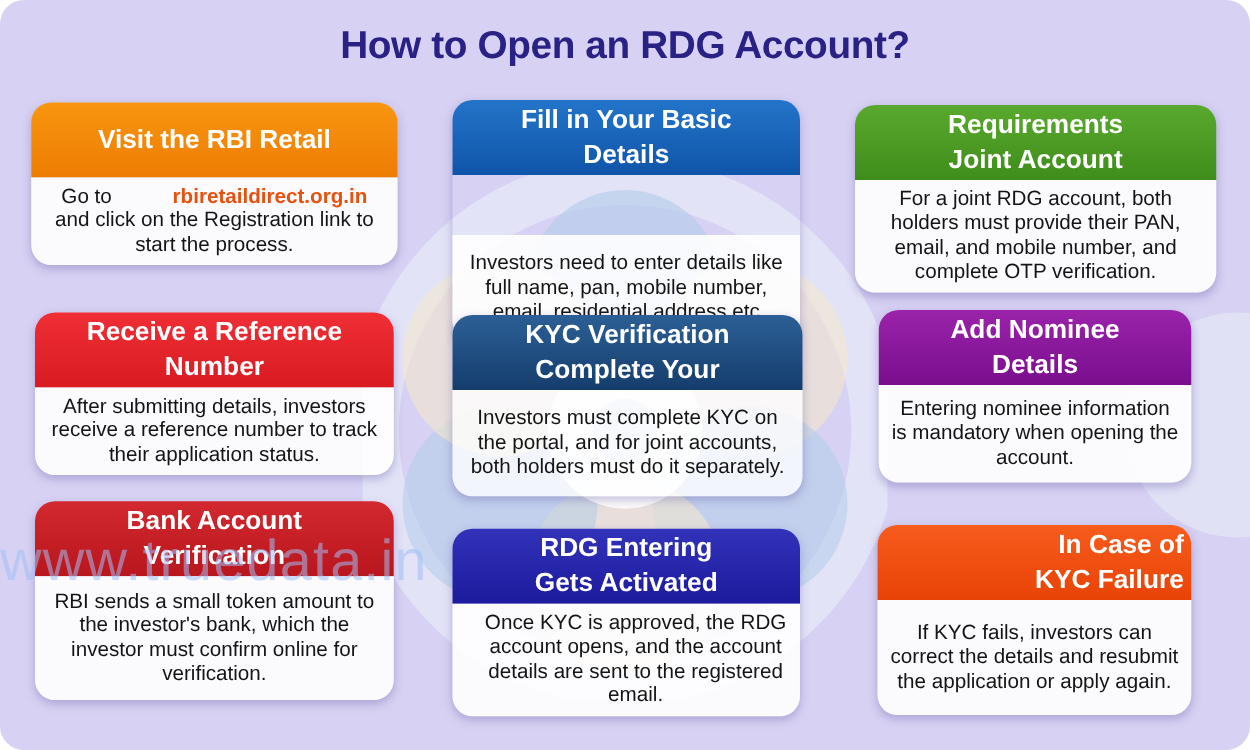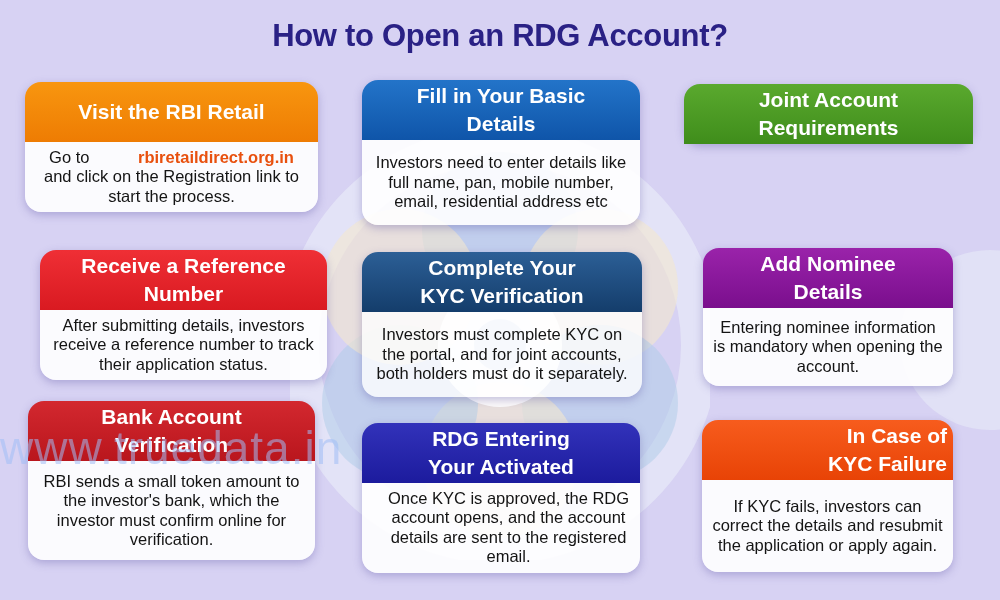--- a/index.html
+++ b/index.html
@@ -1,19 +1,20 @@
 <!DOCTYPE html>
 <html><head>
 <meta charset="utf-8">
 <style>
   html,body{margin:0;padding:0;}
   .page{
     position:relative;width:1000px;height:600px;overflow:hidden;
     font-family:"Liberation Sans",sans-serif;
     background:#d7d2f3;
+    border-radius:19px;
   }
   .page-title{
     position:absolute;top:18px;left:0;width:100%;text-align:center;
     font-size:31px;font-weight:bold;letter-spacing:-0.3px;z-index:2;
   }
   .bg-ring{position:absolute;border-radius:50%;z-index:0;}
   .flower{position:absolute;left:290px;top:130px;z-index:1;}
   .card{
     position:absolute;z-index:2;border-radius:16px;
     box-shadow:0 3px 8px rgba(90,80,160,0.35);
@@ -66,46 +67,49 @@
     <div class="card-body" style="min-height:69px;">
       <div class="body-text"><span>Go to </span><a class="site-link" style="color: rgb(232, 80, 14);">rbiretaildirect.org.in</a><span> and click on the Registration link to start the process.</span></div>
     </div>
   </div>
 
   <div class="card" style="left:362px;top:80px;width:278px;">
     <div class="card-header" style="background: linear-gradient(rgb(35, 116, 201), rgb(15, 85, 169));">
       <span>Fill in Your Basic</span>
       <span>Details</span>
     </div>
-    <div class="card-body" style="min-height:85px;">
+    <div class="card-body" style="min-height:85px;margin-top:48px;">
       <div class="body-text">Investors need to enter details like full name, pan, mobile number, email, residential address etc</div>
     </div>
   </div>
 
   <div class="card" style="left:684px;top:84px;width:289px;">
     <div class="card-header" style="background: linear-gradient(rgb(90, 169, 46), rgb(63, 141, 27));">
+      <span>Requirements</span>
       <span>Joint Account</span>
-      <span>Requirements</span>
+    </div>
+    <div class="card-body" style="min-height:77px;">
+      <div class="body-text">For a joint RDG account, both holders must provide their PAN, email, and mobile number, and complete OTP verification.</div>
     </div>
   </div>
 
-  <div class="card" style="left:40px;top:250px;width:287px;">
+  <div class="card" style="left:28px;top:250px;width:287px;">
     <div class="card-header" style="background: linear-gradient(rgb(239, 47, 53), rgb(217, 26, 33));">
       <span>Receive a Reference</span>
       <span>Number</span>
     </div>
     <div class="card-body" style="min-height:68px;">
       <div class="body-text">After submitting details, investors receive a reference number to track their application status.</div>
     </div>
   </div>
 
   <div class="card" style="left:362px;top:252px;width:280px;">
     <div class="card-header" style="background: linear-gradient(rgb(44, 95, 150), rgb(20, 61, 107));">
+      <span>KYC Verification</span>
       <span>Complete Your</span>
-      <span>KYC Verification</span>
     </div>
     <div class="card-body" style="min-height:85px;background:rgba(255,255,255,0.78);">
       <div class="body-text">Investors must complete KYC on the portal, and for joint accounts, both holders must do it separately.</div>
     </div>
   </div>
 
   <div class="card" style="left:703px;top:248px;width:250px;">
     <div class="card-header" style="background: linear-gradient(rgb(154, 35, 170), rgb(122, 14, 141));">
       <span>Add Nominee</span>
       <span>Details</span>
@@ -121,21 +125,21 @@
       <span>Verification</span>
     </div>
     <div class="card-body" style="min-height:99px;">
       <div class="body-text">RBI sends a small token amount to the investor's bank, which the investor must confirm online for verification.</div>
     </div>
   </div>
 
   <div class="card" style="left:362px;top:423px;width:278px;">
     <div class="card-header" style="background: linear-gradient(rgb(50, 50, 186), rgb(28, 27, 157));">
       <span>RDG Entering</span>
-      <span>Your Activated</span>
+      <span>Gets Activated</span>
     </div>
     <div class="card-body" style="min-height:87px;padding-left:24px;">
       <div class="body-text">Once KYC is approved, the RDG account opens, and the account details are sent to the registered email.</div>
     </div>
   </div>
 
   <div class="card" style="left:702px;top:420px;width:251px;">
     <div class="card-header" style="background: linear-gradient(rgb(247, 92, 29), rgb(232, 67, 6)); text-align: right;">
       <span>In Case of</span>
       <span>KYC Failure</span>

